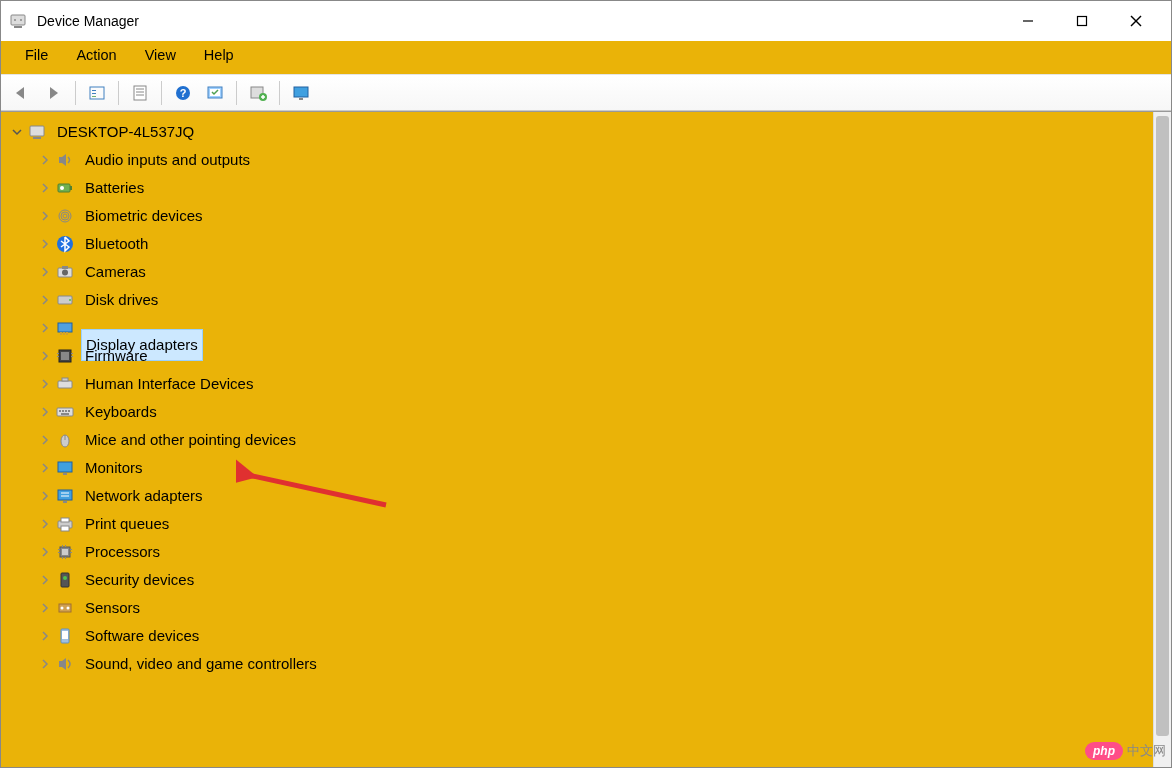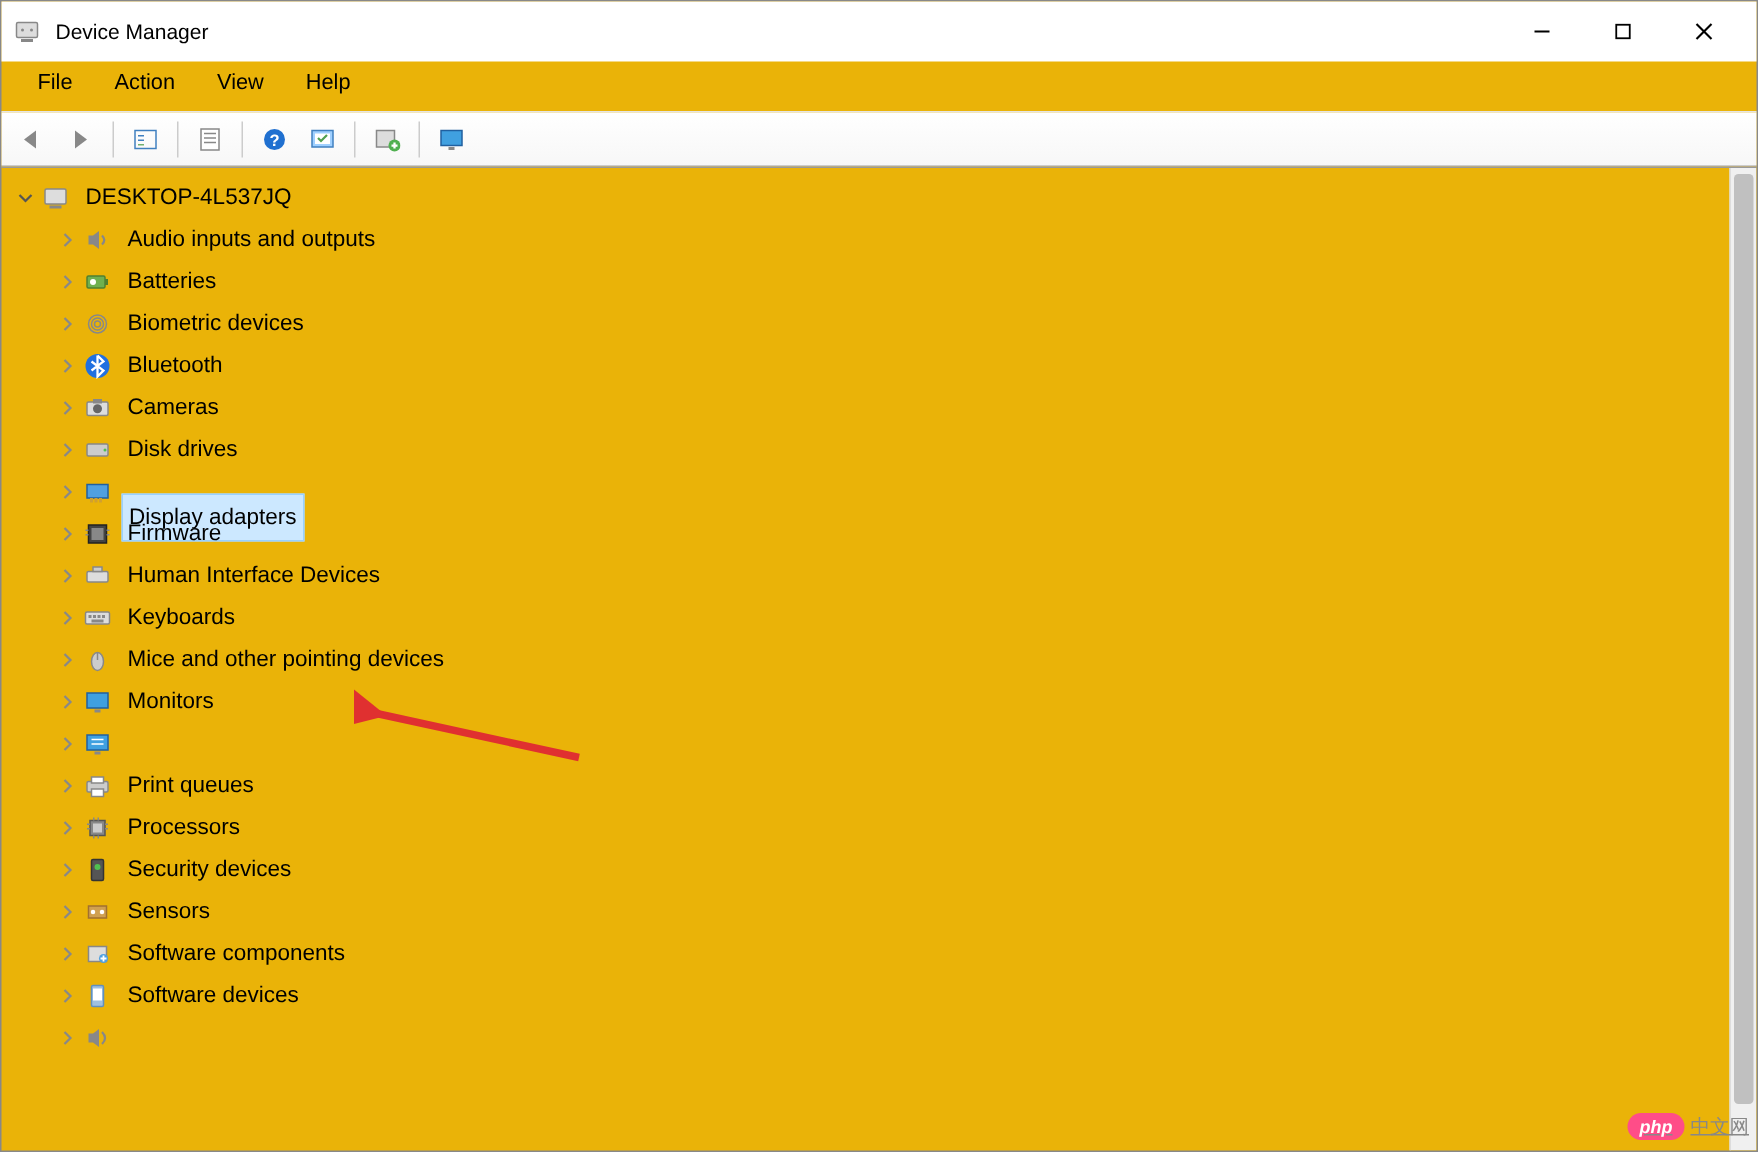--- a/index.html
+++ b/index.html
@@ -30,21 +30,21 @@
 .tree .node-icon { width: 20px; height: 20px; display: inline-flex; align-items: center; justify-content: center; margin-right: 6px; }
 .tree .label { padding: 1px 4px; }
 .tree .label.selected { background: #cce8ff; border: 1px solid #99d1ff; margin-top: 33px; }
 .tree .children { padding-left: 28px; }
 
 .scrollbar-v { width: 18px; background: #f0f0f0; position: relative; border-left: 1px solid #ddd; }
 .scrollbar-v .thumb { position: absolute; left: 2px; right: 2px; top: 4px; height: 620px; background: #c0c0c0; border-radius: 3px; }
 
 .arrow-annotation { position: absolute; left: 235px; top: 343px; pointer-events: none; }
 
-.watermark { position: absolute; right: 6px; bottom: 8px; display: flex; align-items: flex-end; gap: 4px; font-size: 13px; color: #888; text-decoration: underline; }
+.watermark { position: absolute; right: 6px; bottom: 8px; display: flex; align-items: flex-end; gap: 4px; font-size: 13px; color: #888; }
 .watermark .badge { background: #ff4d88; color: #fff; padding: 2px 8px; border-radius: 10px; font-weight: bold; font-style: italic; font-size: 12px; }
 </style>
 </head>
 <body>
 
 <div class="window">
 
   <div class="titlebar">
     <span class="app-icon">
       <svg viewBox="0 0 18 18">
@@ -373,20 +373,21 @@
                       <path d="M4 2 L8 6 L4 10" fill="none" stroke="#888" stroke-width="1.5"></path>
                     </svg>
                   </span>
                   <span class="node-icon">
                     <svg viewBox="0 0 18 18" width="18" height="18">
                       <rect x="2" y="3" width="14" height="10" fill="#40a0e0" stroke="#2060a0"></rect>
                       <rect x="7" y="14" width="4" height="2" fill="#888"></rect>
                       <path d="M5 6 L13 6 M5 9 L13 9" stroke="#fff" stroke-width="1"></path>
                     </svg>
                   </span>
+                  <span class="label">Network adapters</span>
                 </div>
               </li>
               <li>
                 <div class="row">
                   <span class="chev">
                     <svg width="12" height="12" viewBox="0 0 12 12">
                       <path d="M4 2 L8 6 L4 10" fill="none" stroke="#888" stroke-width="1.5"></path>
                     </svg>
                   </span>
                   <span class="node-icon">
@@ -458,57 +459,41 @@
               </li>
               <li>
                 <div class="row">
                   <span class="chev">
                     <svg width="12" height="12" viewBox="0 0 12 12">
                       <path d="M4 2 L8 6 L4 10" fill="none" stroke="#888" stroke-width="1.5"></path>
                     </svg>
                   </span>
                   <span class="node-icon">
                     <svg viewBox="0 0 18 18" width="18" height="18">
-                      <rect x="3" y="4" width="12" height="10" fill="#ddd" stroke="#888"></rect>
-                      <circle cx="13" cy="12" r="3" fill="#50a0e0"></circle>
-                      <path d="M13 10 L13 14 M11 12 L15 12" stroke="#fff" stroke-width="1.2"></path>
-                    </svg>
-                  </span>
-                  <span class="label">Software components</span>
-                </div>
-              </li>
-              <li>
-                <div class="row">
-                  <span class="chev">
-                    <svg width="12" height="12" viewBox="0 0 12 12">
-                      <path d="M4 2 L8 6 L4 10" fill="none" stroke="#888" stroke-width="1.5"></path>
-                    </svg>
-                  </span>
-                  <span class="node-icon">
-                    <svg viewBox="0 0 18 18" width="18" height="18">
                       <rect x="5" y="2" width="8" height="14" rx="1" fill="#a0c0e0" stroke="#6090c0"></rect>
                       <rect x="6" y="4" width="6" height="8" fill="#fff"></rect>
                     </svg>
                   </span>
                   <span class="label">Software devices</span>
                 </div>
               </li>
               <li>
                 <div class="row">
                   <span class="chev">
                     <svg width="12" height="12" viewBox="0 0 12 12">
                       <path d="M4 2 L8 6 L4 10" fill="none" stroke="#888" stroke-width="1.5"></path>
                     </svg>
                   </span>
                   <span class="node-icon">
                     <svg viewBox="0 0 18 18" width="18" height="18">
                       <path d="M3 6 L6 6 L10 3 L10 15 L6 12 L3 12 Z" fill="#888"></path>
                       <path d="M12 5 Q16 9 12 13" fill="none" stroke="#888" stroke-width="1.5"></path>
                     </svg>
                   </span>
+                  <span class="label">Sound, video and game controllers</span>
                 </div>
               </li>
             </ul>
         </li>
       </ul>
     </div>
     <div class="scrollbar-v">
       <div class="thumb"></div>
     </div>
 

